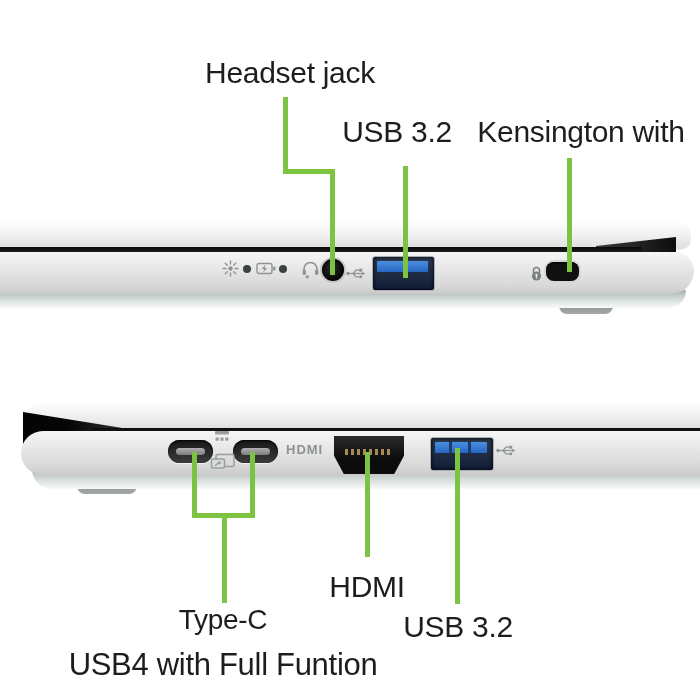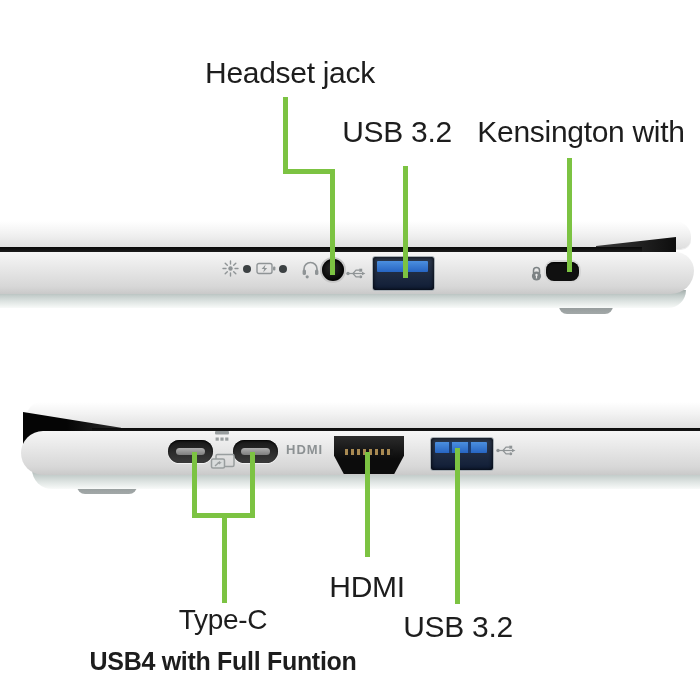--- a/index.html
+++ b/index.html
@@ -3,21 +3,21 @@
 <meta charset="utf-8">
 <style>
   html,body{margin:0;padding:0;background:#fff;}
   #canvas{position:relative;width:700px;height:700px;background:#ffffff;overflow:hidden;
           font-family:"Liberation Sans","DejaVu Sans",sans-serif;}
   .abs{position:absolute;}
   .lbl{position:absolute;transform:translateX(-50%);white-space:nowrap;
        color:var(--label-text,#1d1d1d);font-weight:500;letter-spacing:-0.3px;}
   .lbl-main{font-size:30px;}
   .lbl-big{font-size:28px;}
-  .lbl-sub{font-size:25px;font-weight:700;}
+  .lbl-sub{font-size:31px;font-weight:400;}
   .gline{position:absolute;background:var(--accent-green,#7cc342);z-index:6;}
   .chassis{position:absolute;}
   .lid{background:linear-gradient(180deg,#ffffff 0%,#f2f2f2 45%,#dedede 100%);
        box-shadow:0 1px 0 rgba(0,0,0,0.08);}
   .body-deck{background:linear-gradient(180deg,#f6f6f6 0%,#e9e9e9 35%,#d7d7d7 82%,#c9c9c9 100%);}
   .underside{background:linear-gradient(180deg,#a4aeac 0%,#c3ccca 30%,#dfe5e3 65%,#f8faf9 100%);}
   .foot{background:linear-gradient(180deg,#858c8c 0%,#a2a8a8 100%);border-radius:4px 4px 8px 8px;}
   .gapline{background:linear-gradient(180deg,#090909,#232323);}
   .usb-port{background:linear-gradient(180deg,#2e3a4e 0%,#101d36 100%);
             border:1px solid #a9b0b5;border-radius:3px;box-shadow:inset 0 0 4px #000;}

